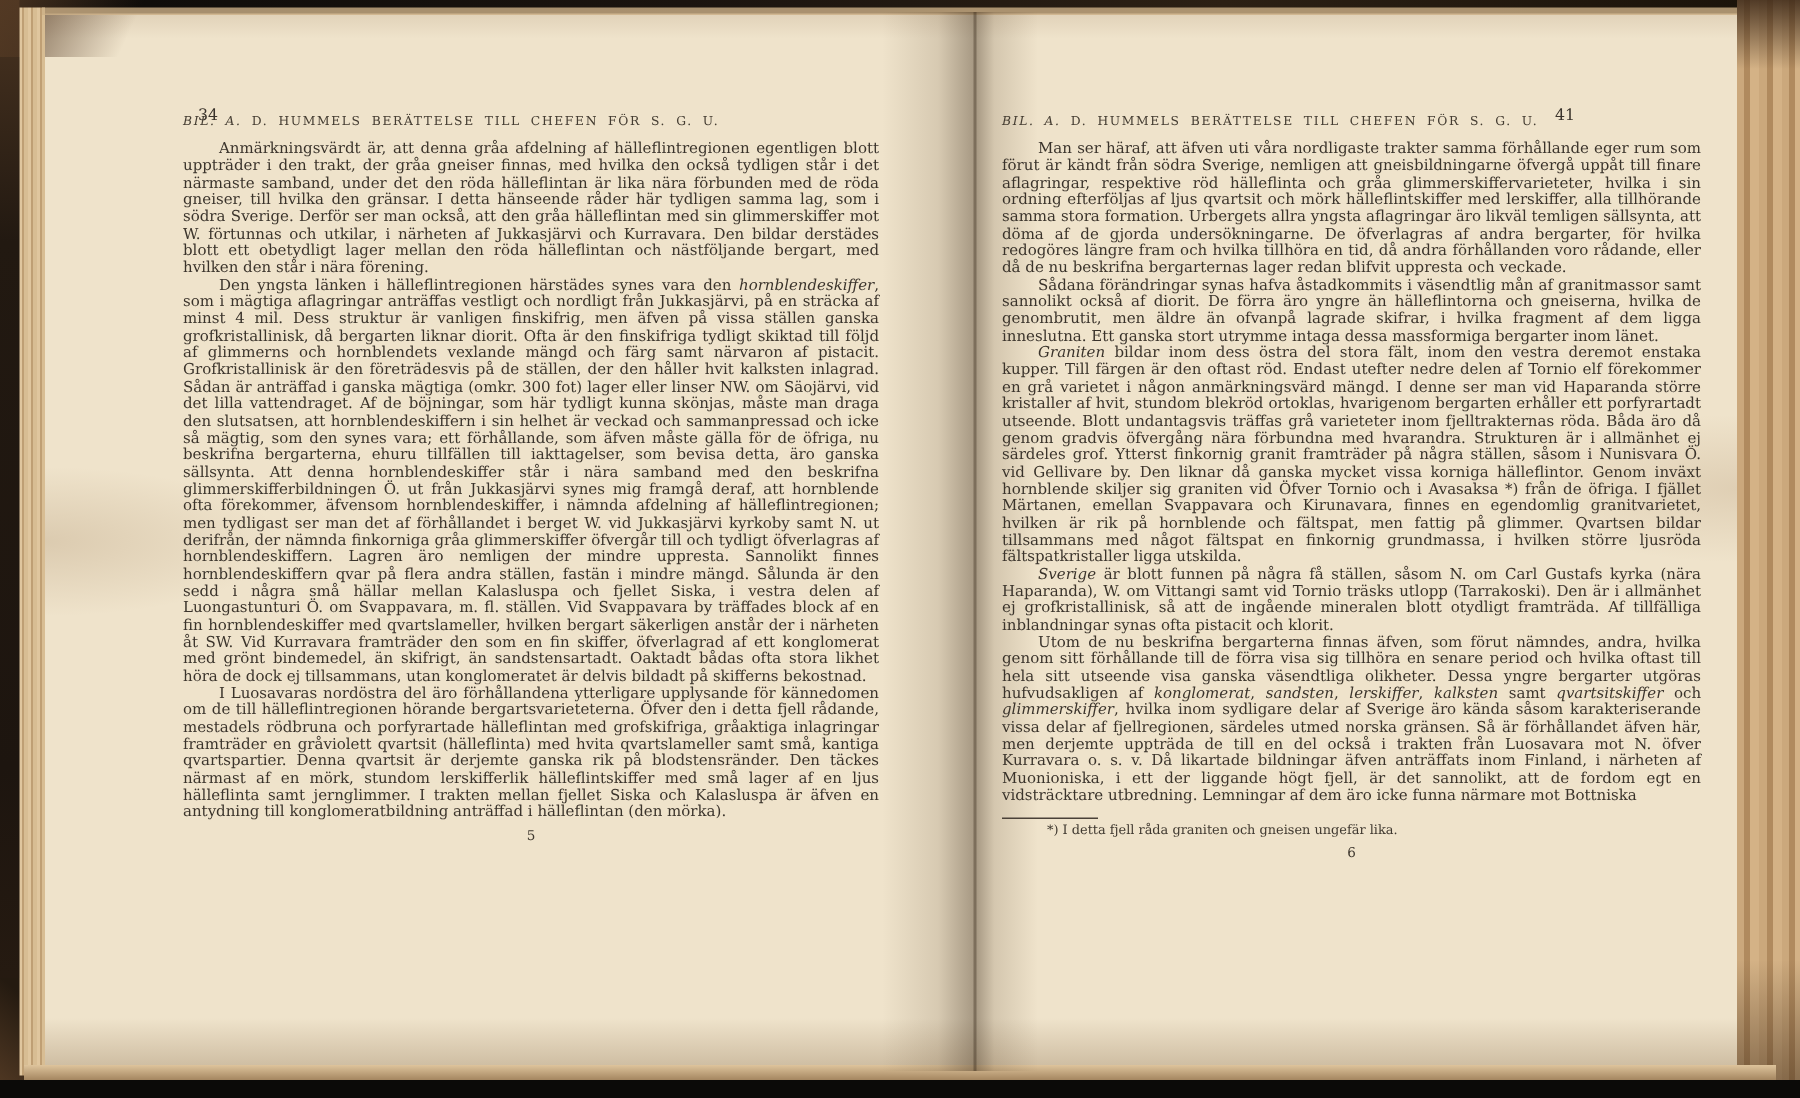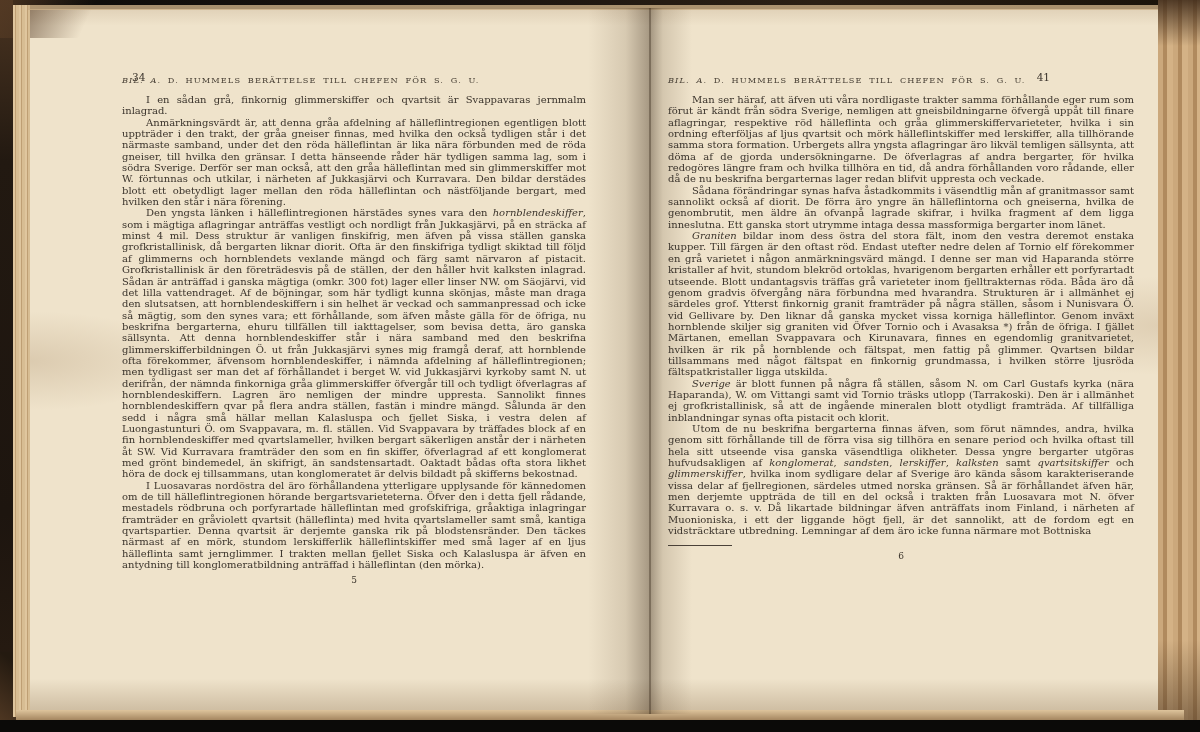--- a/index.html
+++ b/index.html
@@ -70,36 +70,36 @@
   <div class="edge-right"></div>
   <div class="band-bottom-tan"></div>
   <div class="band-bottom-dark"></div>
 
   <div class="page-text page-34">
     <div class="page-head">
       <span class="head-num">34</span>
       <span class="head-title"><span></span><i>BIL. A.</i><span>  D. HUMMELS BERÄTTELSE TILL CHEFEN FÖR S. G. U.</span></span>
     </div>
     <div class="page-body">
-        <p><span>I en sådan grå, finkornig glimmerskiffer och qvartsit är Svappavaras jernmalm inlagrad.</span></p>
         <p><span>Anmärkningsvärdt är, att denna gråa afdelning af hälleflintregionen egentligen blott uppträder i den trakt, der gråa gneiser finnas, med hvilka den också tydligen står i det närmaste samband, under det den röda hälleflintan är lika nära förbunden med de röda gneiser, till hvilka den gränsar.  I detta hänseende råder här tydligen samma lag, som i södra Sverige.  Derför ser man också, att den gråa hälleflintan med sin glimmerskiffer mot W. förtunnas och utkilar, i närheten af Jukkasjärvi och Kurravara.  Den bildar derstädes blott ett obetydligt lager mellan den röda hälleflintan och nästföljande bergart, med hvilken den står i nära förening.</span></p>
         <p><span>Den yngsta länken i hälleflintregionen härstädes synes vara den </span><i>hornblendeskiffer</i><span>, som i mägtiga aflagringar anträffas vestligt och nordligt från Jukkasjärvi, på en sträcka af minst 4 mil.  Dess struktur är vanligen finskifrig, men äfven på vissa ställen ganska grofkristallinisk, då bergarten liknar diorit.  Ofta är den finskifriga tydligt skiktad till följd af glimmerns och hornblendets vexlande mängd och färg samt närvaron af pistacit. Grofkristallinisk är den företrädesvis på de ställen, der den håller hvit kalksten inlagrad.  Sådan är anträffad i ganska mägtiga (omkr. 300 fot) lager eller linser NW. om Säojärvi, vid det lilla vattendraget.  Af de böjningar, som här tydligt kunna skönjas, måste man draga den slutsatsen, att hornblendeskiffern i sin helhet är veckad och sammanpressad och icke så mägtig, som den synes vara; ett förhållande, som äfven måste gälla för de öfriga, nu beskrifna bergarterna, ehuru tillfällen till iakttagelser, som bevisa detta, äro ganska sällsynta.  Att denna hornblendeskiffer står i nära samband med den beskrifna glimmerskifferbildningen Ö. ut från Jukkasjärvi synes mig framgå deraf, att hornblende ofta förekommer, äfvensom hornblendeskiffer, i nämnda afdelning af hälleflintregionen; men tydligast ser man det af förhållandet i berget W. vid Jukkasjärvi kyrkoby samt N. ut derifrån, der nämnda finkorniga gråa glimmerskiffer öfvergår till och tydligt öfverlagras af hornblendeskiffern.  Lagren äro nemligen der mindre uppresta.  Sannolikt finnes hornblendeskiffern qvar på flera andra ställen, fastän i mindre mängd.  Sålunda är den sedd i några små hällar mellan Kalasluspa och fjellet Siska, i vestra delen af Luongastunturi Ö. om Svappavara, m. fl. ställen.  Vid Svappavara by träffades block af en fin hornblendeskiffer med qvartslameller, hvilken bergart säkerligen anstår der i närheten åt SW.  Vid Kurravara framträder den som en fin skiffer, öfverlagrad af ett konglomerat med grönt bindemedel, än skifrigt, än sandstensartadt.  Oaktadt bådas ofta stora likhet höra de dock ej tillsammans, utan konglomeratet är delvis bildadt på skifferns bekostnad.</span></p>
         <p><span>I Luosavaras nordöstra del äro förhållandena ytterligare upplysande för kännedomen om de till hälleflintregionen hörande bergartsvarieteterna.  Öfver den i detta fjell rådande, mestadels rödbruna och porfyrartade hälleflintan med grofskifriga, gråaktiga inlagringar framträder en gråviolett qvartsit (hälleflinta) med hvita qvartslameller samt små, kantiga qvartspartier.  Denna qvartsit är derjemte ganska rik på blodstensränder.  Den täckes närmast af en mörk, stundom lerskifferlik hälleflintskiffer med små lager af en ljus hälleflinta samt jernglimmer.  I trakten mellan fjellet Siska och Kalasluspa är äfven en antydning till konglomeratbildning anträffad i hälleflintan (den mörka).</span></p>
       </div>
     <div class="signature">5</div>
   </div>
 
   <div class="page-text page-35">
     <div class="page-head">
       <span class="head-title"><span></span><i>BIL. A.</i><span>  D. HUMMELS BERÄTTELSE TILL CHEFEN FÖR S. G. U.</span></span>
       <span class="head-num">41</span>
     </div>
     <div class="page-body">
         <p><span>Man ser häraf, att äfven uti våra nordligaste trakter samma förhållande eger rum som förut är kändt från södra Sverige, nemligen att gneisbildningarne öfvergå uppåt till finare aflagringar, respektive röd hälleflinta och gråa glimmerskiffervarieteter, hvilka i sin ordning efterföljas af ljus qvartsit och mörk hälleflintskiffer med lerskiffer, alla tillhörande samma stora formation.  Urbergets allra yngsta aflagringar äro likväl temligen sällsynta, att döma af de gjorda undersökningarne.  De öfverlagras af andra bergarter, för hvilka redogöres längre fram och hvilka tillhöra en tid, då andra förhållanden voro rådande, eller då de nu beskrifna bergarternas lager redan blifvit uppresta och veckade.</span></p>
         <p><span>Sådana förändringar synas hafva åstadkommits i väsendtlig mån af granitmassor samt sannolikt också af diorit.  De förra äro yngre än hälleflintorna och gneiserna, hvilka de genombrutit, men äldre än ofvanpå lagrade skifrar, i hvilka fragment af dem ligga inneslutna.  Ett ganska stort utrymme intaga dessa massformiga bergarter inom länet.</span></p>
         <p><span></span><i>Graniten</i><span> bildar inom dess östra del stora fält, inom den vestra deremot enstaka kupper.  Till färgen är den oftast röd.  Endast utefter nedre delen af Tornio elf förekommer en grå varietet i någon anmärkningsvärd mängd.  I denne ser man vid Haparanda större kristaller af hvit, stundom blekröd ortoklas, hvarigenom bergarten erhåller ett porfyrartadt utseende.  Blott undantagsvis träffas grå varieteter inom fjelltrakternas röda.  Båda äro då genom gradvis öfvergång nära förbundna med hvarandra. Strukturen är i allmänhet ej särdeles grof.  Ytterst finkornig granit framträder på några ställen, såsom i Nunisvara Ö. vid Gellivare by.  Den liknar då ganska mycket vissa korniga hälleflintor.  Genom inväxt hornblende skiljer sig graniten vid Öfver Tornio och i Avasaksa *) från de öfriga.  I fjället Märtanen, emellan Svappavara och Kirunavara, finnes en egendomlig granitvarietet, hvilken är rik på hornblende och fältspat, men fattig på glimmer.  Qvartsen bildar tillsammans med något fältspat en finkornig grundmassa, i hvilken större ljusröda fältspatkristaller ligga utskilda.</span></p>
         <p><span></span><i>Sverige</i><span> är blott funnen på några få ställen, såsom N. om Carl Gustafs kyrka (nära Haparanda), W. om Vittangi samt vid Tornio träsks utlopp (Tarrakoski).  Den är i allmänhet ej grofkristallinisk, så att de ingående mineralen blott otydligt framträda. Af tillfälliga inblandningar synas ofta pistacit och klorit.</span></p>
         <p><span>Utom de nu beskrifna bergarterna finnas äfven, som förut nämndes, andra, hvilka genom sitt förhållande till de förra visa sig tillhöra en senare period och hvilka oftast till hela sitt utseende visa ganska väsendtliga olikheter.  Dessa yngre bergarter utgöras hufvudsakligen af </span><i>konglomerat</i><span>, </span><i>sandsten</i><span>, </span><i>lerskiffer</i><span>, </span><i>kalksten</i><span> samt </span><i>qvartsitskiffer</i><span> och </span><i>glimmerskiffer</i><span>, hvilka inom sydligare delar af Sverige äro kända såsom karakteriserande vissa delar af fjellregionen, särdeles utmed norska gränsen.  Så är förhållandet äfven här, men derjemte uppträda de till en del också i trakten från Luosavara mot N. öfver Kurravara o. s. v.  Då likartade bildningar äfven anträffats inom Finland, i närheten af Muonioniska, i ett der liggande högt fjell, är det sannolikt, att de fordom egt en vidsträcktare utbredning.  Lemningar af dem äro icke funna närmare mot Bottniska</span></p>
       </div>
     <div class="footnote-rule"></div>
+    <div class="footnote">*) I detta fjell råda graniten och gneisen ungefär lika.</div>
     <div class="signature">6</div>
   </div>
 </div>
 
 </body></html>

